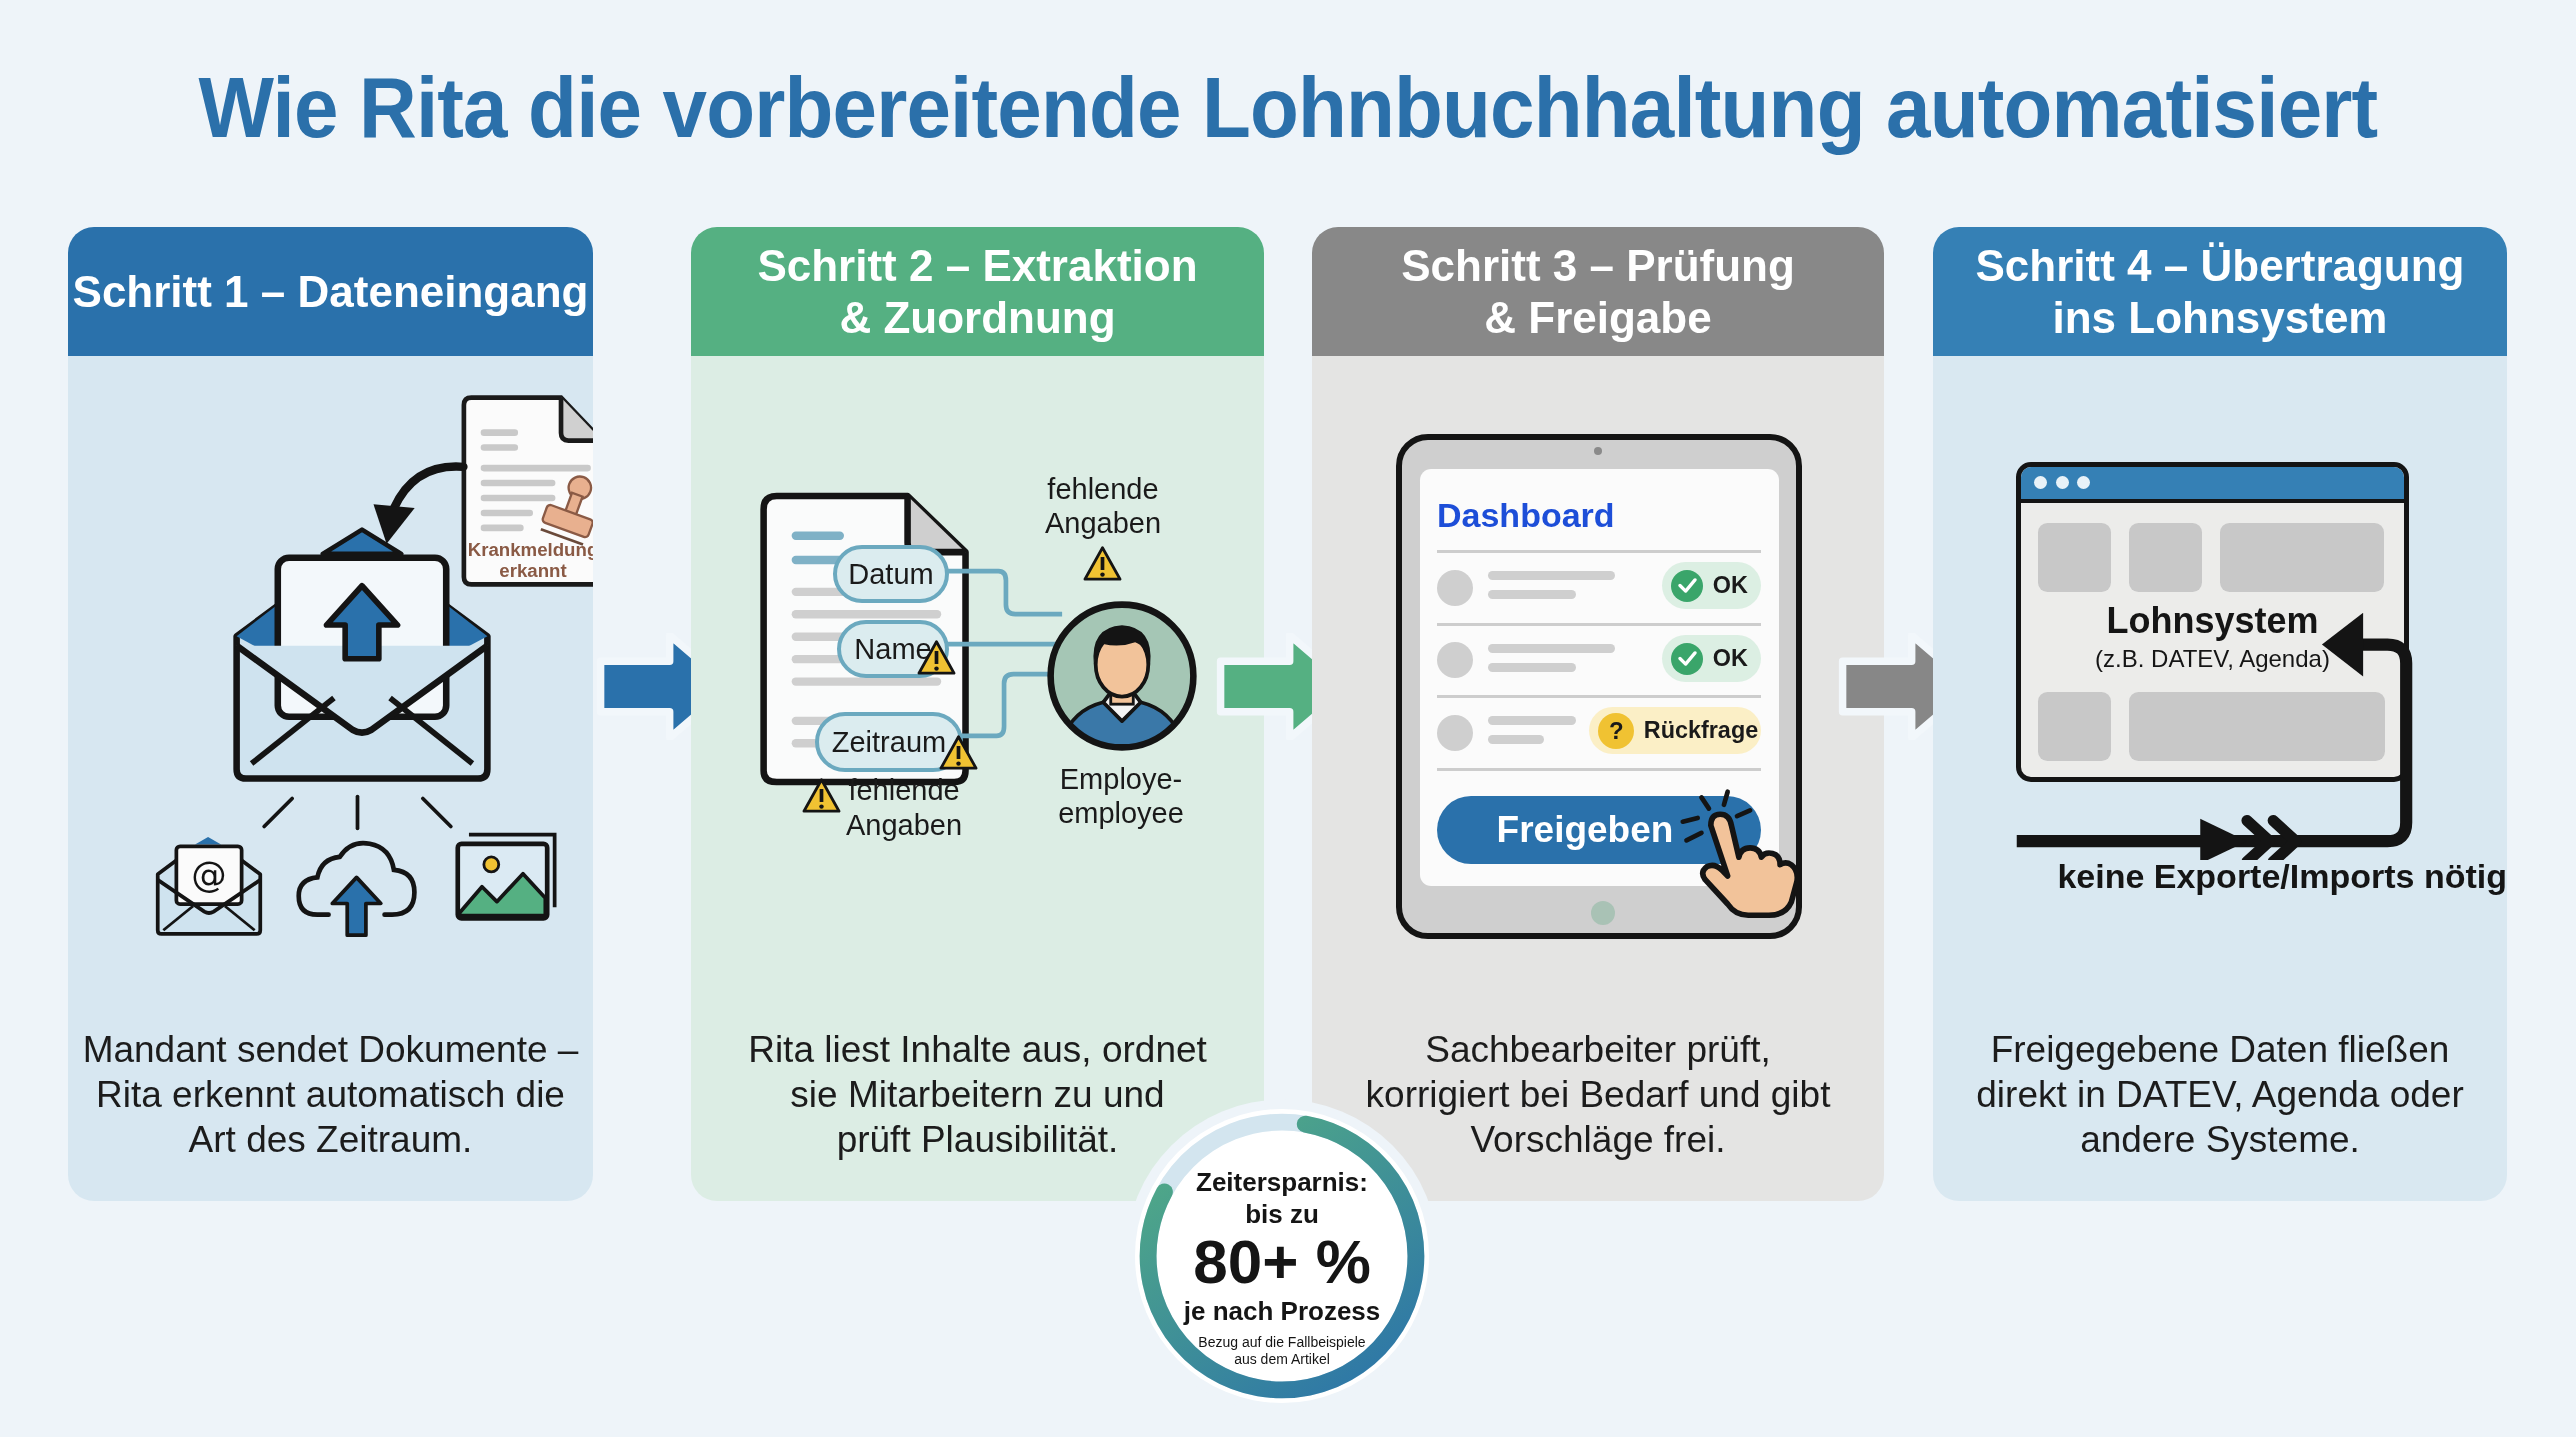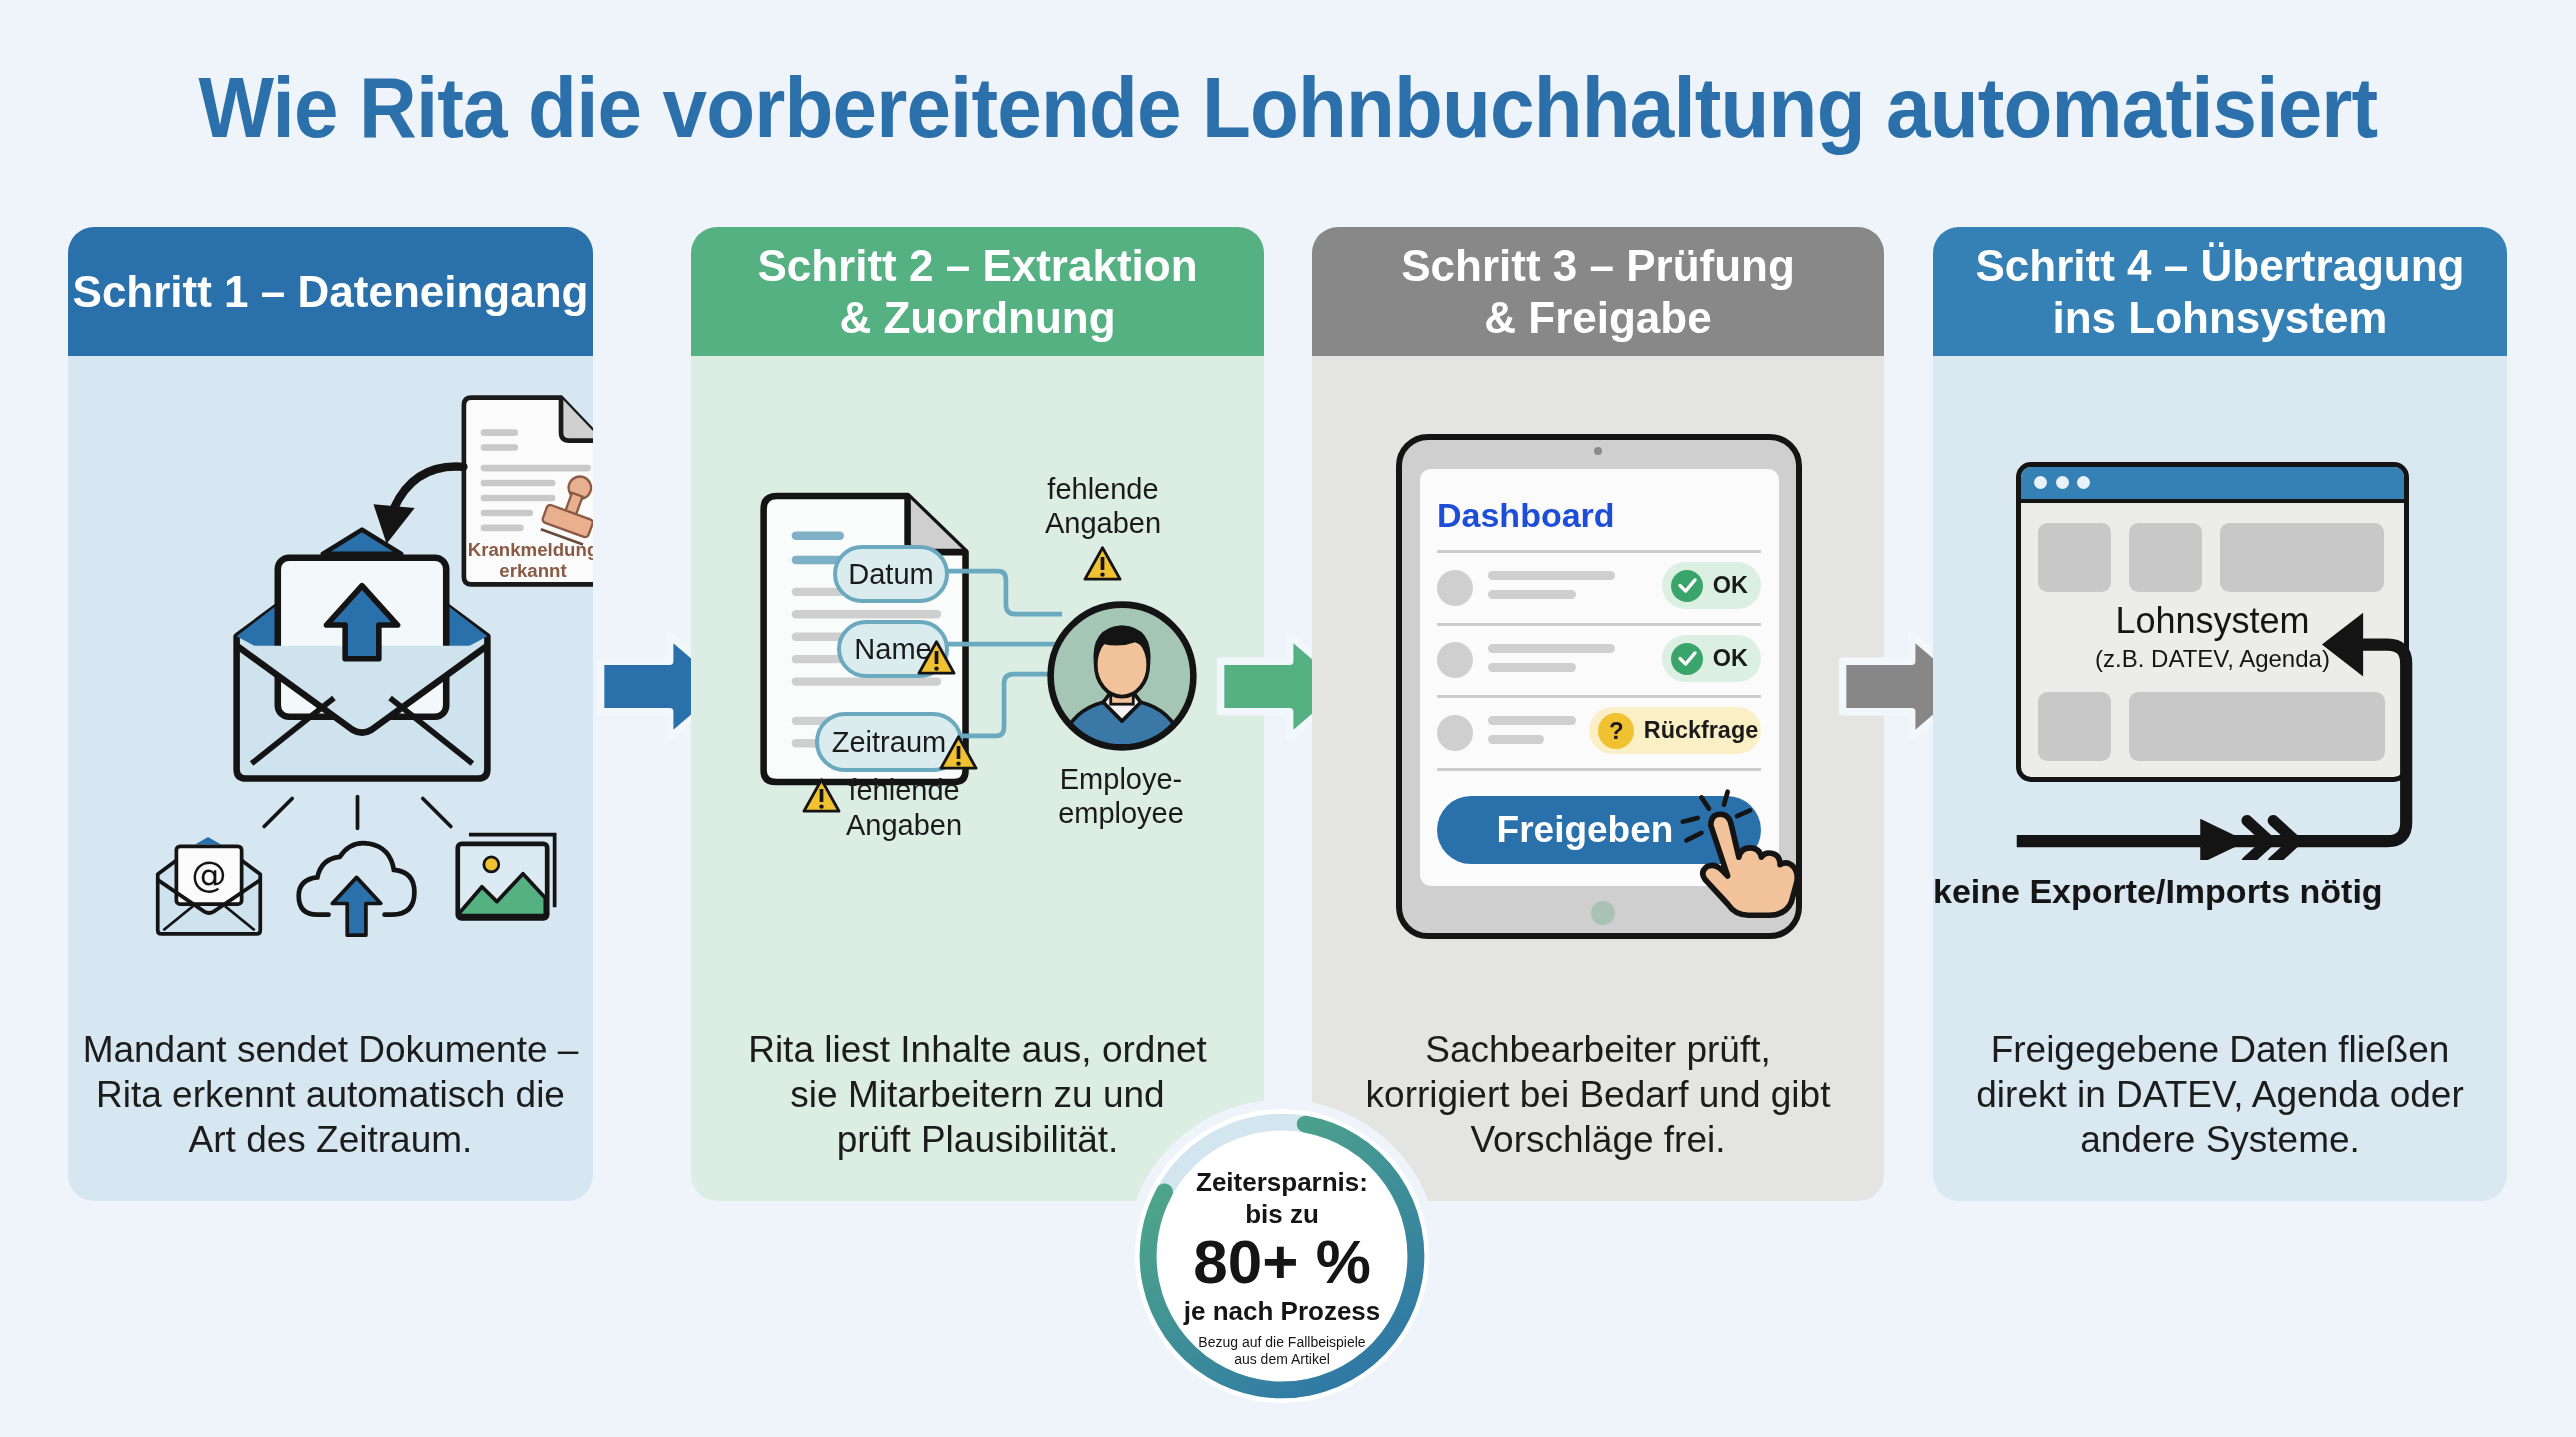--- a/index.html
+++ b/index.html
@@ -334,34 +334,34 @@
 
     <div class="abs" style="left:83px; top:106px; width:393px; height:320px; border:5.6px solid #141414; border-radius:15px; background:#ececea; overflow:hidden;">
       <div style="position:absolute; left:0; top:0; width:100%; height:36px; background:#3580b5; border-bottom:4.7px solid #141414;">
         <span style="position:absolute; left:13px; top:9.4px; width:13px; height:13px; border-radius:50%; background:#e8f2f8;"></span>
         <span style="position:absolute; left:35px; top:9.4px; width:13px; height:13px; border-radius:50%; background:#e8f2f8;"></span>
         <span style="position:absolute; left:56px; top:9.4px; width:13px; height:13px; border-radius:50%; background:#e8f2f8;"></span>
       </div>
       <div style="position:absolute; left:17px; top:56px; width:73px; height:69px; border-radius:9.4px; background:#c8c8c8;"></div>
       <div style="position:absolute; left:108px; top:56px; width:73px; height:69px; border-radius:9.4px; background:#c8c8c8;"></div>
       <div style="position:absolute; left:199px; top:56px; width:164px; height:69px; border-radius:9.4px; background:#c8c8c8;"></div>
-      <div style="position:absolute; left:0; width:100%; top:133px; text-align:center; font-size:36px; font-weight:400; color:#151515;">Lohnsystem</div>
+      <div style="position:absolute; left:0; width:100%; top:133px; text-align:center; font-size:36px; font-weight:700; color:#151515;">Lohnsystem</div>
       <div style="position:absolute; left:0; width:100%; top:178px; text-align:center; font-size:24px; color:#151515;">(z.B. DATEV, Agenda)</div>
       <div style="position:absolute; left:17px; top:225px; width:73px; height:69px; border-radius:9.4px; background:#c8c8c8;"></div>
       <div style="position:absolute; left:108px; top:225px; width:256px; height:69px; border-radius:9.4px; background:#c8c8c8;"></div>
     </div>
 
     <svg class="abs" style="left:80px; top:251px;" width="440" height="253" viewBox="0 0 470 270">
       <path d="M4 250 H400 Q420 250 420 230 V60 Q420 40 400 40 H364" fill="none" stroke="#141414" stroke-width="13"></path>
       <polygon points="330,40 374,6 374,74" fill="#141414"></polygon>
       <polygon points="200,226 250,250 200,274" fill="#141414"></polygon>
       <polyline points="250,228 274,250 250,272" fill="none" stroke="#141414" stroke-width="12" stroke-linecap="round" stroke-linejoin="round"></polyline>
       <polyline points="278,228 302,250 278,272" fill="none" stroke="#141414" stroke-width="12" stroke-linecap="round" stroke-linejoin="round"></polyline>
     </svg>
-    <div class="abs" style="left:0; width:100%; top:516px; text-align:left; font-size:34px; font-weight:700; color:#151515;">keine Exporte/Imports nötig</div>
+    <div class="abs" style="left:0; width:100%; top:501px; text-align:right; font-size:34px; font-weight:700; color:#151515;">keine Exporte/Imports nötig</div>
   </div>
   <div class="desc">
     <div>Freigegebene Daten fließen</div>
     <div>direkt in DATEV, Agenda oder</div>
     <div>andere Systeme.</div>
   </div>
 </div>
 
 <div class="badge">
   <svg class="abs" style="left:0; top:0;" width="294" height="294" viewBox="0 0 314 314">

